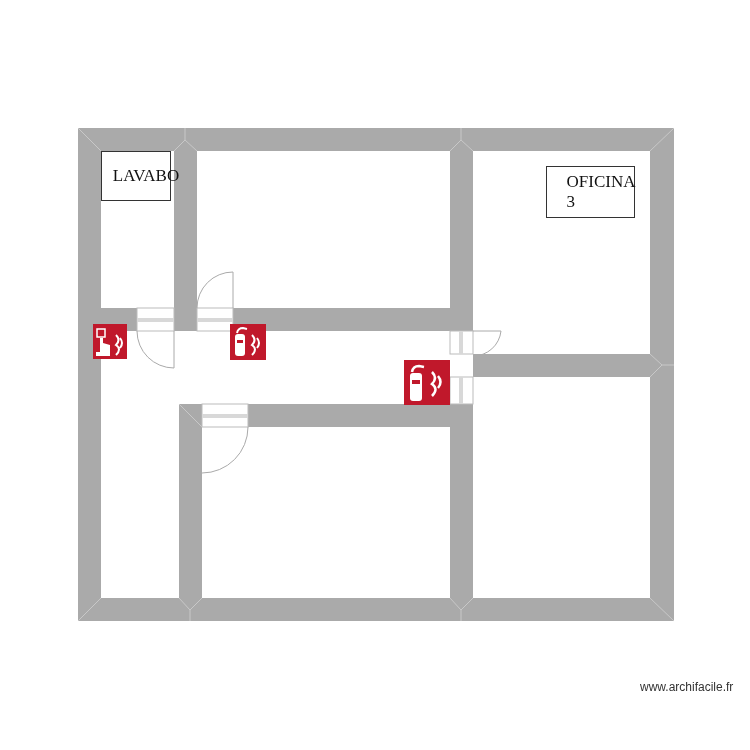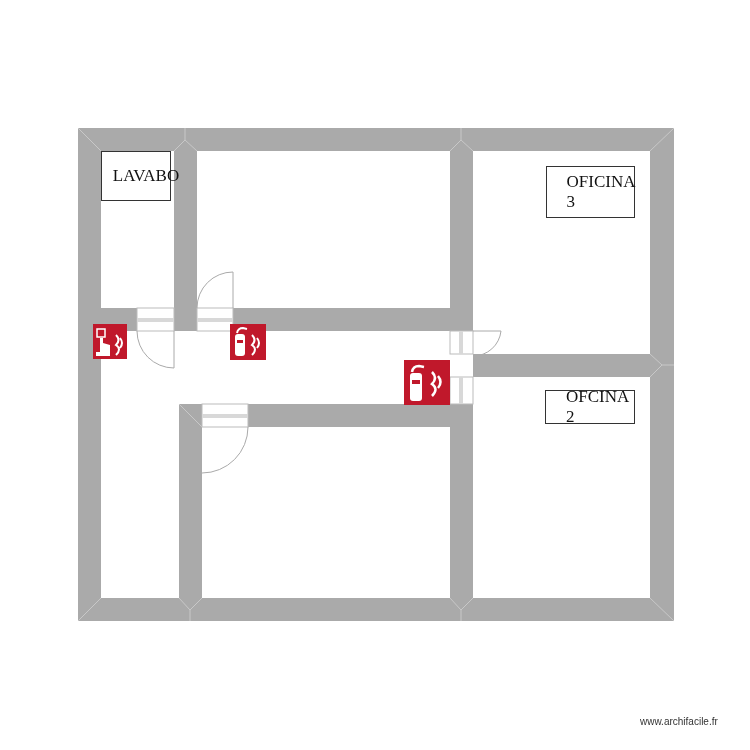--- a/index.html
+++ b/index.html
@@ -1,19 +1,19 @@
 <!DOCTYPE html>
 <html><head>
 <meta charset="utf-8">
 <style>
   html, body { margin:0; padding:0; background:#ffffff; }
   body { width:750px; height:750px; position:relative; overflow:hidden; font-family:"Liberation Serif", serif; }
   .plan { position:absolute; left:0; top:0; width:750px; height:750px; }
   .label-box { position:absolute; border:1px solid #333; background:#fff; display:flex; align-items:center; justify-content:center; font-family:"Liberation Serif", serif; font-size:17px; color:#111; box-sizing:border-box;padding-left:20px; }
-  .watermark { position:absolute; left:640px; top:716px; font-family:"Liberation Sans", sans-serif; font-size:10px; color:#333; }
+  .watermark { position:absolute; left:640px; top:680px; font-family:"Liberation Sans", sans-serif; font-size:12px; color:#333; }
 </style>
 </head>
 <body>
 
 <div class="plan">
   <svg width="750" height="750" viewBox="0 0 750 750" style="position:absolute;left:0;top:0">
     <g fill="#aaaaaa">
 
       <rect x="78" y="128" width="596" height="23"></rect>
       <rect x="78" y="598" width="596" height="23"></rect>
@@ -104,16 +104,15 @@
       <rect x="404" y="360" width="46" height="45" fill="#c0182b"></rect>
       <rect x="410" y="373" width="12" height="28" rx="3" fill="#fff"></rect>
       <rect x="412" y="380" width="8" height="4" fill="#c0182b"></rect>
       <path d="M412 372 q1 -6 7 -6 l5 1" stroke="#fff" stroke-width="2.5" fill="none"></path>
       <path d="M432 372 q6 6 0 12 q7 5 0 12 M438 376 q5 6 0 12" stroke="#fff" stroke-width="2.5" fill="none"></path>
     </g>
   </svg>
 
   <div class="label-box" style="left:101px;top:151px;width:70px;height:50px;">LAVABO</div>
   <div class="label-box" style="left:528px;top:166px;width:89px;height:52px;margin-left:18px;">OFICINA 3</div>
-  <div class="label-box" style="left:545px;top:390px;width:90px;height:34px;">OFCINA 2</div>
 
   <div class="watermark">www.archifacile.fr</div>
 </div>
 
 </body></html>

